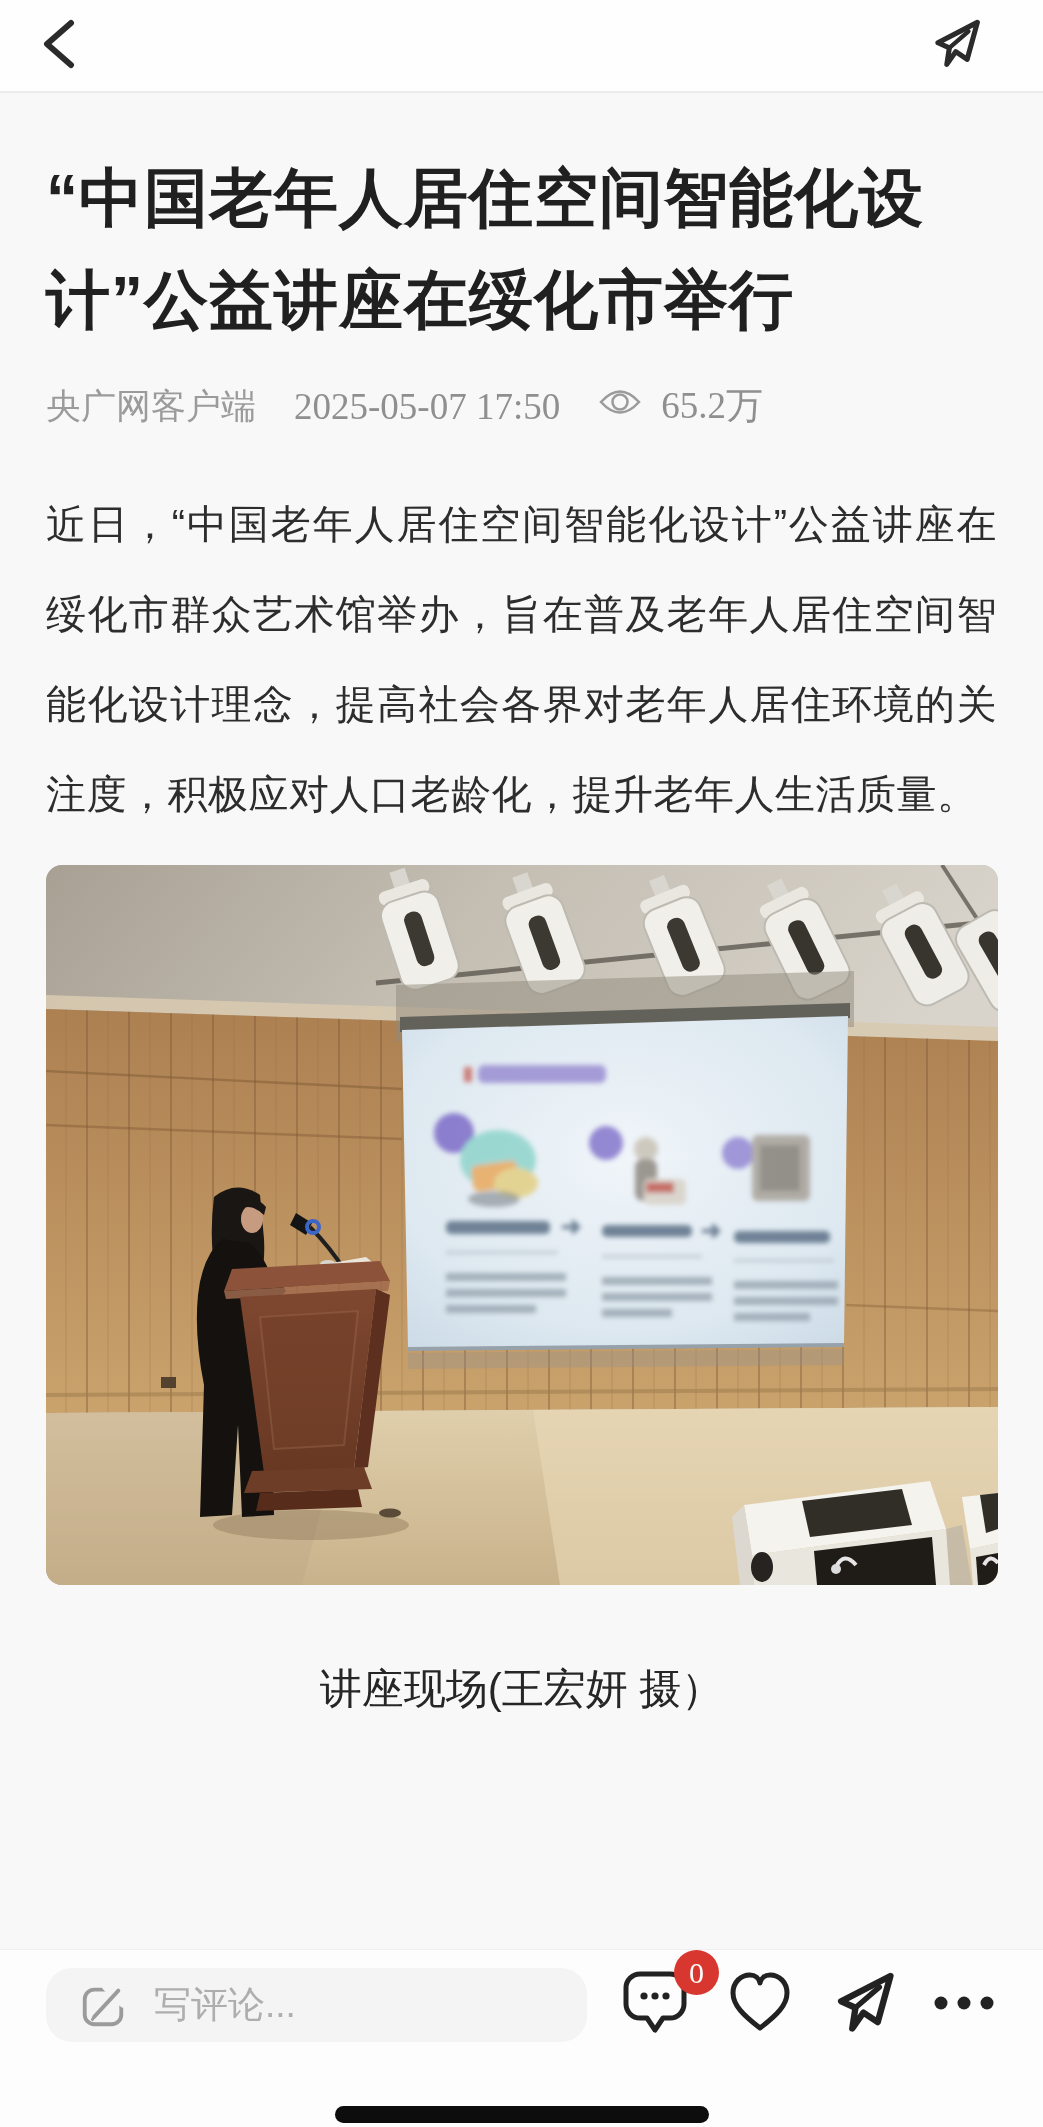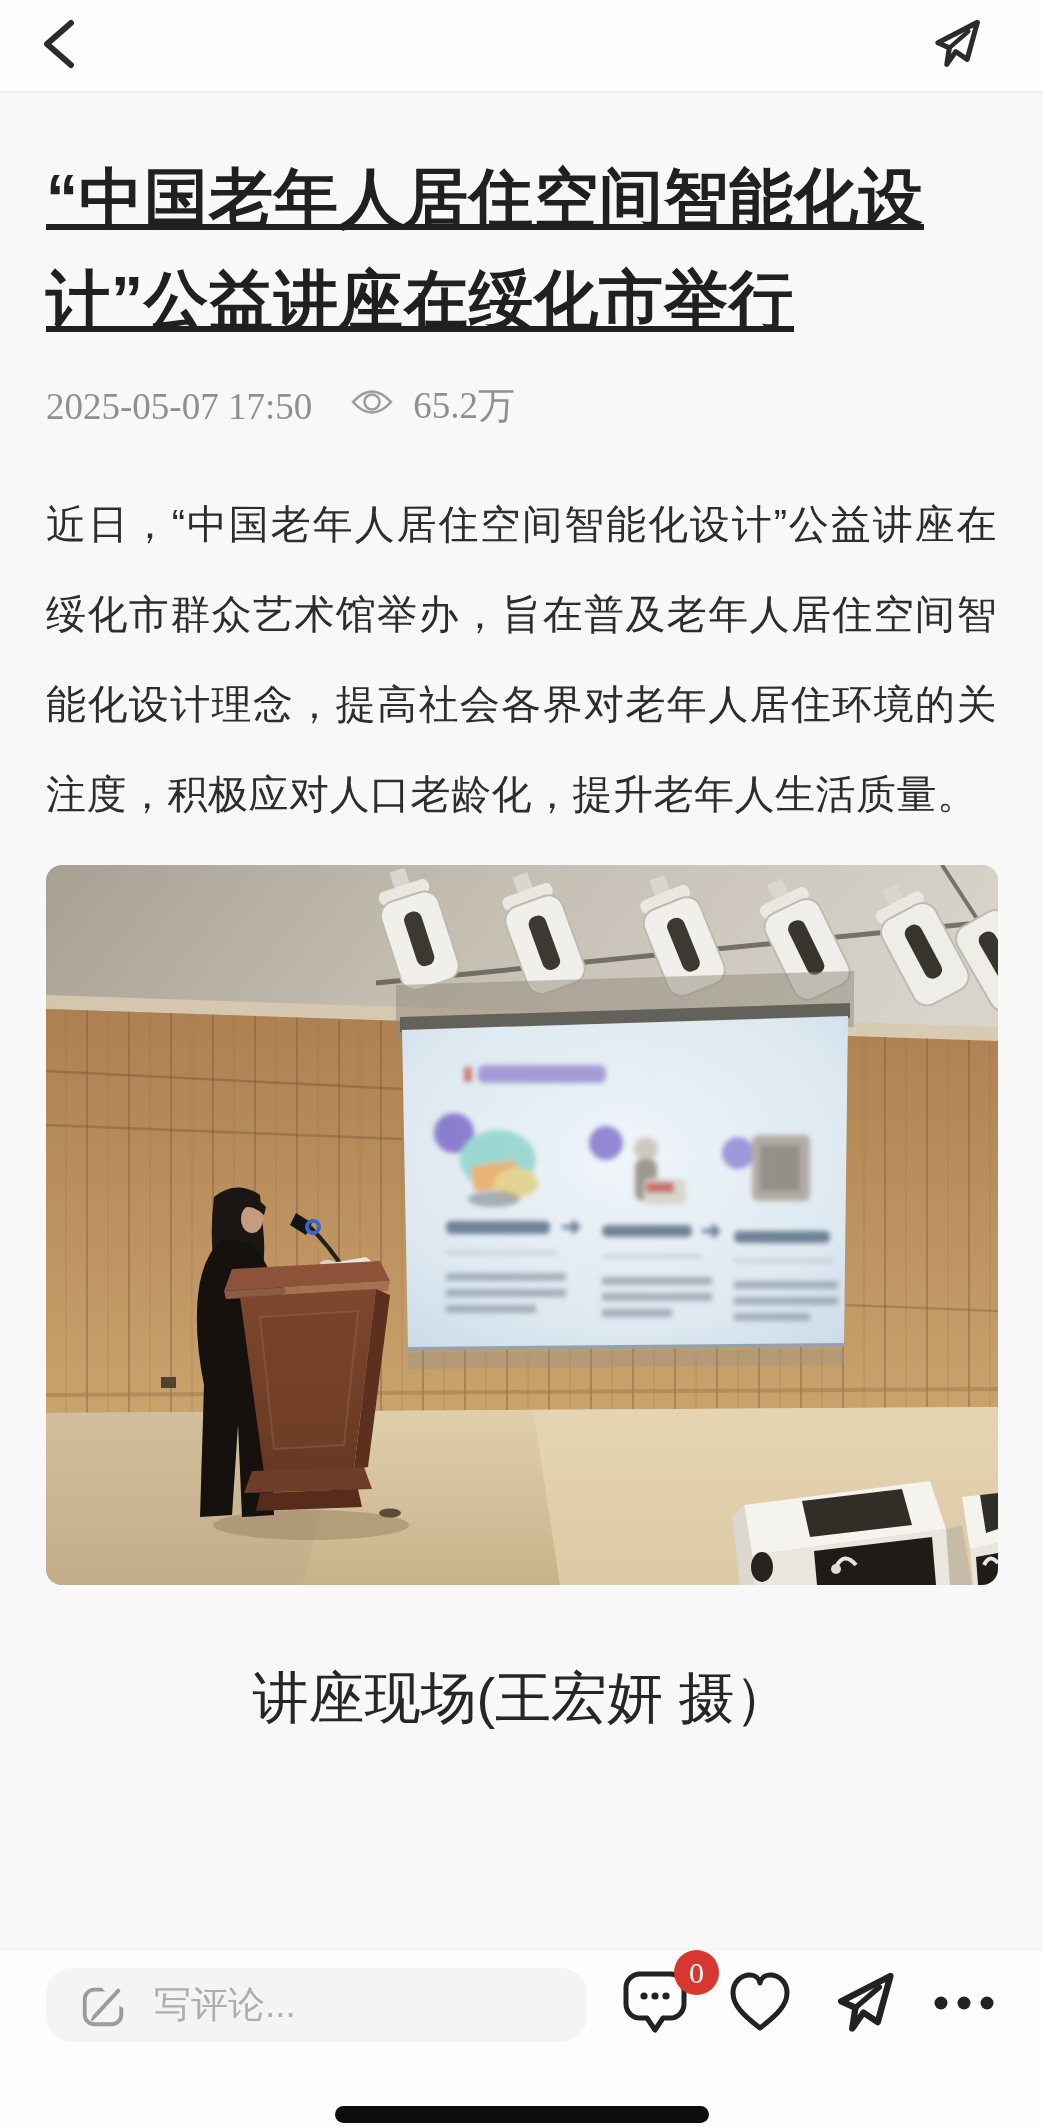--- a/index.html
+++ b/index.html
@@ -14,38 +14,38 @@
   .navbar {
     height:93px; background:#fefefe; border-bottom:2px solid #ebebeb;
     display:flex; align-items:center; justify-content:space-between;
     padding:0 58px 0 38px;
   }
   .nav-btn { display:flex; align-items:center; justify-content:center; cursor:pointer; }
   
   .content { padding:0 46px; }
   .title {
     margin-top:54px; font-size:64px; line-height:102px; font-weight:700;
-    color:#202020; letter-spacing:1px;text-decoration:underline;
+    color:#202020; letter-spacing:1px;
   }
   .meta {
     margin-top:30px; display:flex; align-items:center; gap:38px;
     font-size:35px; color:#9b9b9b; white-space:nowrap;
   }
   .serif { font-family:"Liberation Serif", serif; font-size:37px; color:#8f8f8f; }
   .views { display:flex; align-items:center; gap:19px; }
   .body-text {
     margin-top:48px; font-size:40px; line-height:90px; color:#2d2d2d;
     text-align:justify; letter-spacing:0.5px;
   }
   .photo-wrap {
     margin-top:26px; width:952px; height:720px; border-radius:16px;
     overflow:hidden; background:#c9c2b6;
   }
   .photo-wrap svg { display:block; }
-  .caption { margin-top:76px; text-align:center; font-size:56px; color:#262626; }
+  .caption { margin-top:76px; text-align:center; font-size:42px; color:#262626; }
   
   .bottom-bar {
     position:absolute; left:0; right:0; bottom:0; height:178px;
     background:#fdfdfd; border-top:1px solid #f0f0f0;
   }
   .bar-row {
     position:absolute; top:16px; left:46px; right:48px; height:78px;
     display:flex; align-items:center;
   }
   .comment-pill {
@@ -94,20 +94,21 @@
       </svg>
     </span>
   </div>
 </div>
 
 <div class="content">
 
   <h1 class="title">“中国老年人居住空间智能化设计”公益讲座在绥化市举行</h1>
 
   <div class="meta">
+    <span>央广网客户端</span>
     <span class="serif">2025-05-07 17:50</span>
     <span class="views">
       <span>
         <svg width="44" height="32" viewBox="0 0 44 32">
           <path d="M3,16 Q22,-5 41,16 Q22,37 3,16 Z" fill="none" stroke="#9b9b9b" stroke-width="2.6"></path>
           <circle cx="22" cy="16" r="7.5" fill="none" stroke="#9b9b9b" stroke-width="2.6"></circle>
         </svg>
       </span>
       <span class="serif">65.2万</span>
     </span>

